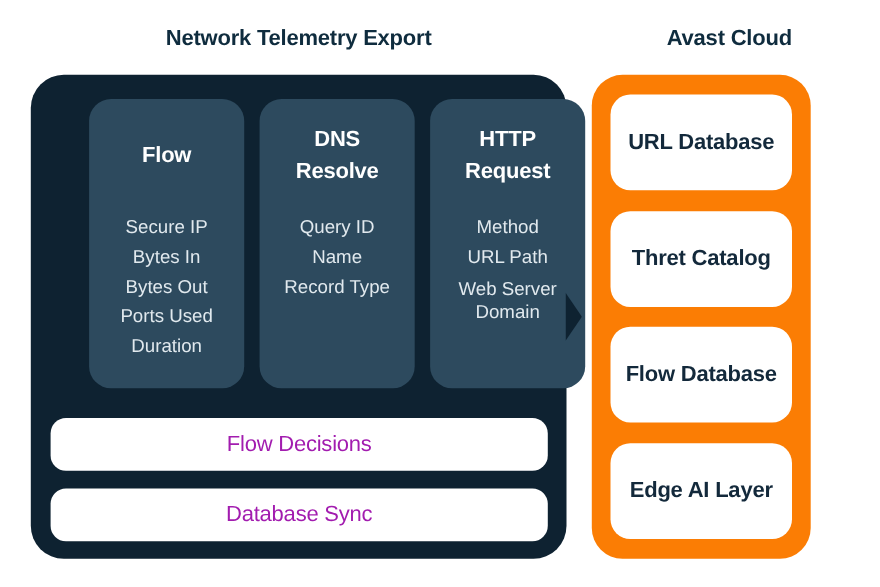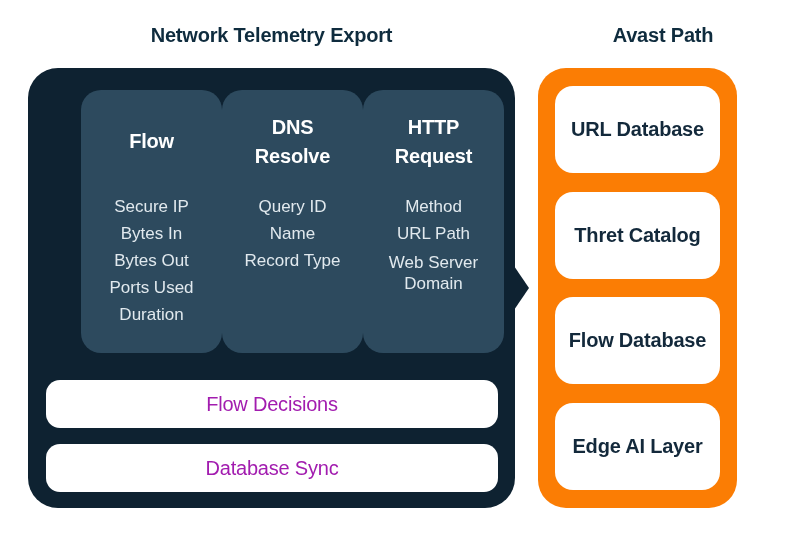--- a/index.html
+++ b/index.html
@@ -36,20 +36,21 @@
     position: absolute;
     left: 504px; top: 266px;
     width: 15px; height: 44px;
     background: #0e2231;
     clip-path: polygon(0 0, 100% 50%, 0 100%);
   }
   .columns-row {
     position: absolute;
     left: 18px; top: 22px;
     display: flex;
+    gap: 14px;
     padding-left: 35px;
   }
   .telemetry-column {
     width: 141px; height: 263px;
     background: #2d4a5e;
     border-radius: 20px;
   }
   .col-title {
     height: 103px;
     display: flex; align-items: center; justify-content: center;
@@ -108,21 +109,21 @@
     letter-spacing: -0.2px;
     color: #13293b;
   }
 </style>
 </head>
 <body>
 
 <div class="canvas">
 
   <div class="diagram-title title-left">Network Telemetry Export</div>
-  <div class="diagram-title title-right">Avast Path</div>
+  <div class="diagram-title title-right">Avast Cloud</div>
 
   <div class="telemetry-panel">
     <div class="columns-row">
 
       <div class="telemetry-column">
         <div class="col-title">
           <span>Flow</span>
         </div>
         <div class="col-items">
           <div class="col-item">Secure IP</div>

